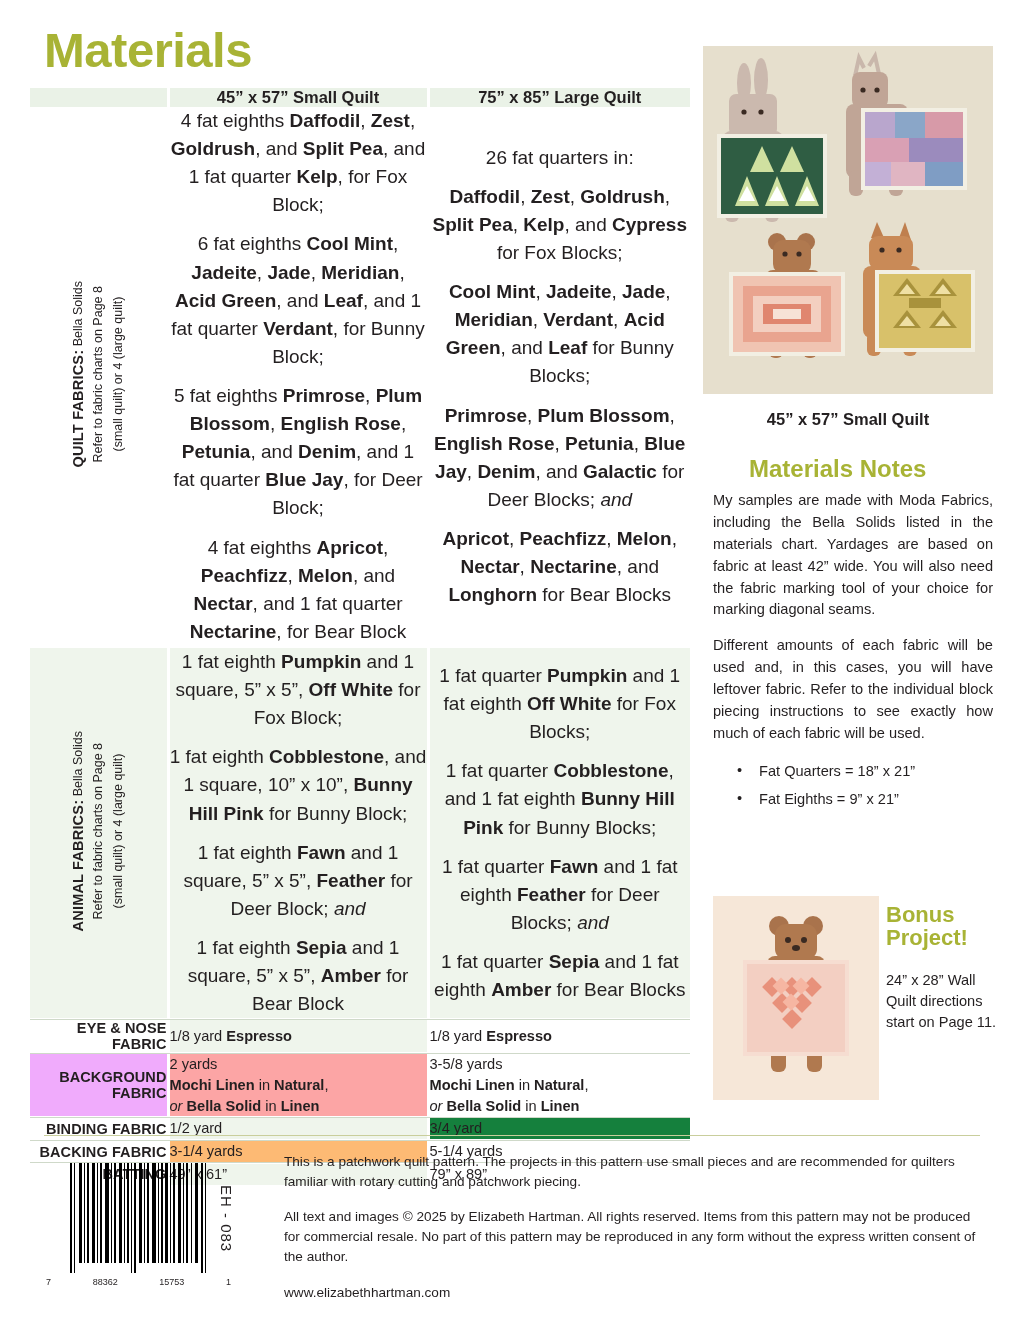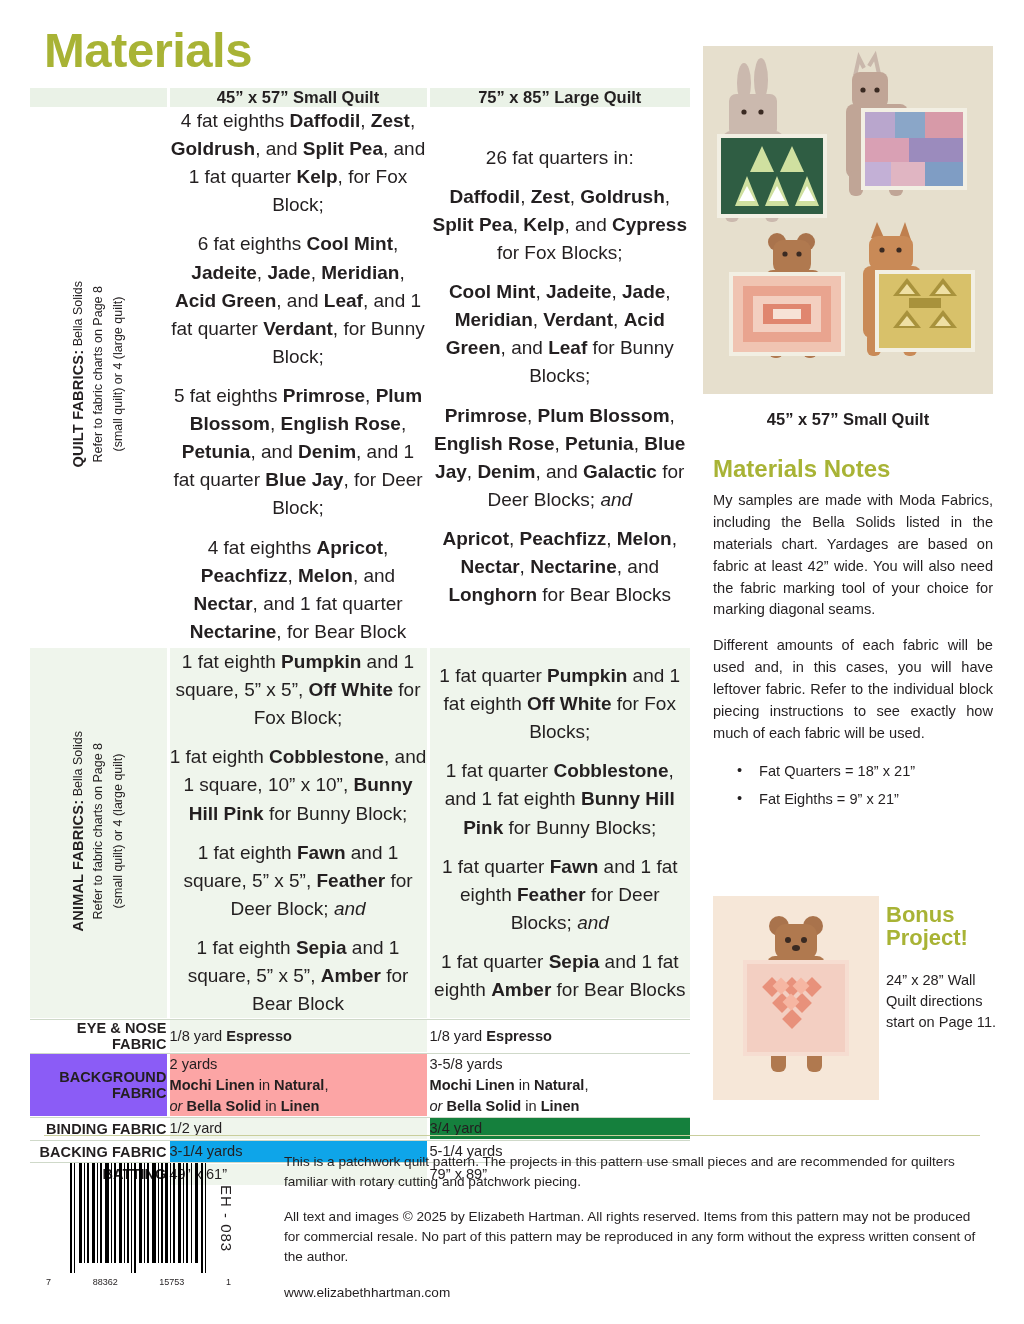--- a/index.html
+++ b/index.html
@@ -76,21 +76,21 @@
   
   .quiltbox {
     position:absolute; left:703px; top:46px; width:290px; height:348px;
     background:#e6dfcd;
   }
   .quiltcaption {
     position:absolute; left:703px; top:410px; width:290px;
     text-align:center; font-weight:bold; font-size:16.5px;
   }
   .notes-title {
-    position:absolute; left:713px; top:455px;
+    position:absolute; left:749px; top:455px;
     font-size:24px; font-weight:bold; color:#a8b335;
   }
   .notes-body {
     position:absolute; left:713px; top:490px; width:280px;
     font-size:14.6px; line-height:1.5; text-align:justify;
   }
   .notes-body p { margin:0 0 14px 0; }
   .notes-list { margin:16px; padding:0; list-style:none; }
   .notes-list li { position:relative; padding-left:30px; margin-bottom:6px; font-size:14.6px; }
   .notes-list li:before { content:"•"; position:absolute; left:8px; top:-1px; }
@@ -208,42 +208,42 @@
             <td class="labelcell" style="background:#ffffff">EYE &amp; NOSE FABRIC</td>
             <td class="valcell" style="background:#eff5ec">1/8 yard <b>Espresso</b></td>
             <td class="valcell" style="background:#ffffff">1/8 yard <b>Espresso</b></td>
           </tr>
           <tr class="divline">
             <td colspan="3">
               <div style="border-top:1px solid #cfd9c9"></div>
             </td>
           </tr>
           <tr>
-            <td class="labelcell" style="background:#8b5cf6">BACKGROUND FABRIC</td>
+            <td class="labelcell" style="background:#f0abfc">BACKGROUND FABRIC</td>
             <td class="valcell" style="background:#fca5a5">2 yards<br><b>Mochi Linen</b> in <b>Natural</b>,<br><i>or</i> <b>Bella Solid</b> in <b>Linen</b></td>
             <td class="valcell" style="background:#ffffff">3-5/8 yards<br><b>Mochi Linen</b> in <b>Natural</b>,<br><i>or</i> <b>Bella Solid</b> in <b>Linen</b></td>
           </tr>
           <tr class="divline">
             <td colspan="3">
               <div style="border-top:1px solid #cfd9c9"></div>
             </td>
           </tr>
           <tr>
             <td class="labelcell" style="background:#ffffff">BINDING FABRIC</td>
             <td class="valcell" style="background:#eff5ec">1/2 yard</td>
             <td class="valcell" style="background:#15803d">3/4 yard</td>
           </tr>
           <tr class="divline">
             <td colspan="3">
               <div style="border-top:1px solid #cfd9c9"></div>
             </td>
           </tr>
           <tr>
             <td class="labelcell" style="background:#ffffff">BACKING FABRIC</td>
-            <td class="valcell" style="background:#0ea5e9">3-1/4 yards</td>
+            <td class="valcell" style="background:#fdba74">3-1/4 yards</td>
             <td class="valcell" style="background:#ffffff">5-1/4 yards</td>
           </tr>
           <tr class="divline">
             <td colspan="3">
               <div style="border-top:1px solid #cfd9c9"></div>
             </td>
           </tr>
           <tr>
             <td class="labelcell" style="background:#ffffff">BATTING</td>
             <td class="valcell" style="background:#eff5ec">49” x 61”</td>

